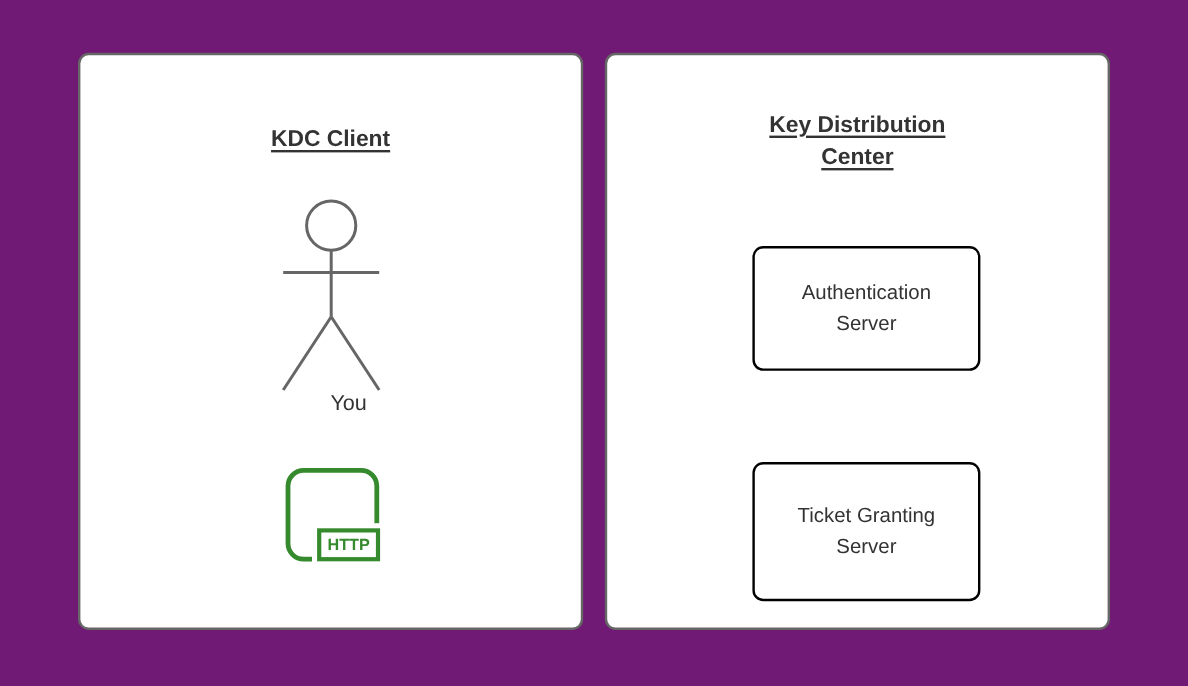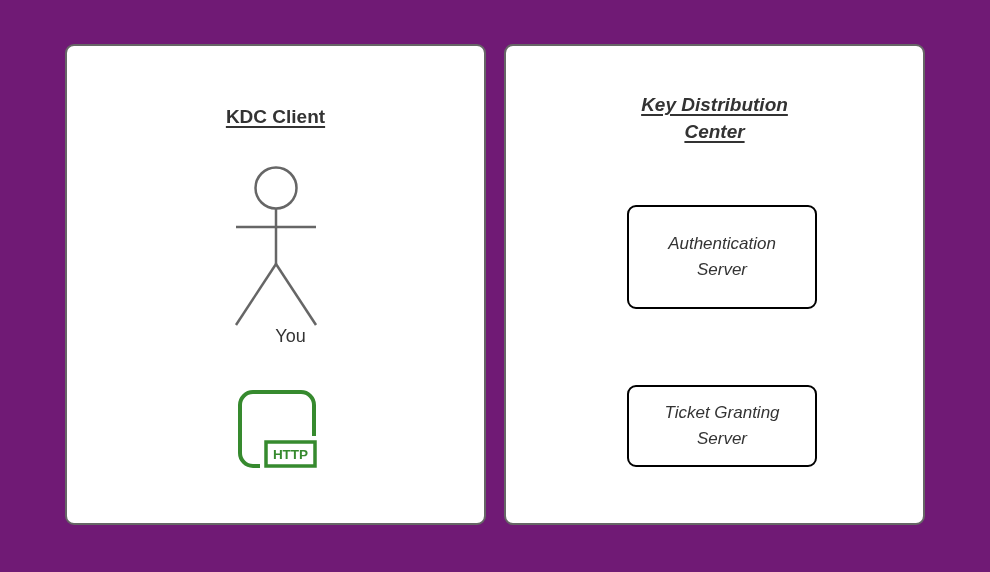--- a/index.html
+++ b/index.html
@@ -19,21 +19,21 @@
     position: absolute;
     top: 44px;
     width: 421px;
     height: 481px;
     border: 2px solid #666666;
     border-radius: 9px;
     background: #ffffff;
     box-sizing: border-box;
   }
   .panel-left  { left: 65px; }
-  .panel-right { left: 504px; font-style: italic; }
+  .panel-right { left: 504px; }
 
   .panel-title {
     position: absolute;
     left: 0;
     right: 0;
     margin: 0 auto;
     text-align: center;
     font-size: 19px;
     font-weight: bold;
     line-height: 27px;
@@ -87,21 +87,21 @@
     width: 190px;
     border: 2px solid #000000;
     border-radius: 9px;
     background: #ffffff;
     box-sizing: border-box;
     display: flex;
     align-items: center;
     justify-content: center;
   }
   .box-auth { top: 159px; height: 104px; }
-  .box-tgs  { top: 339px; height: 82px; }
+  .box-tgs  { top: 339px; height: 116px; }
   .server-box span {
     display: block;
     max-width: 150px;
     text-align: center;
     font-size: 17px;
     line-height: 26px;
     color: #333333;
   }
   .http-badge-text {
     font-family: "Liberation Sans", sans-serif;

